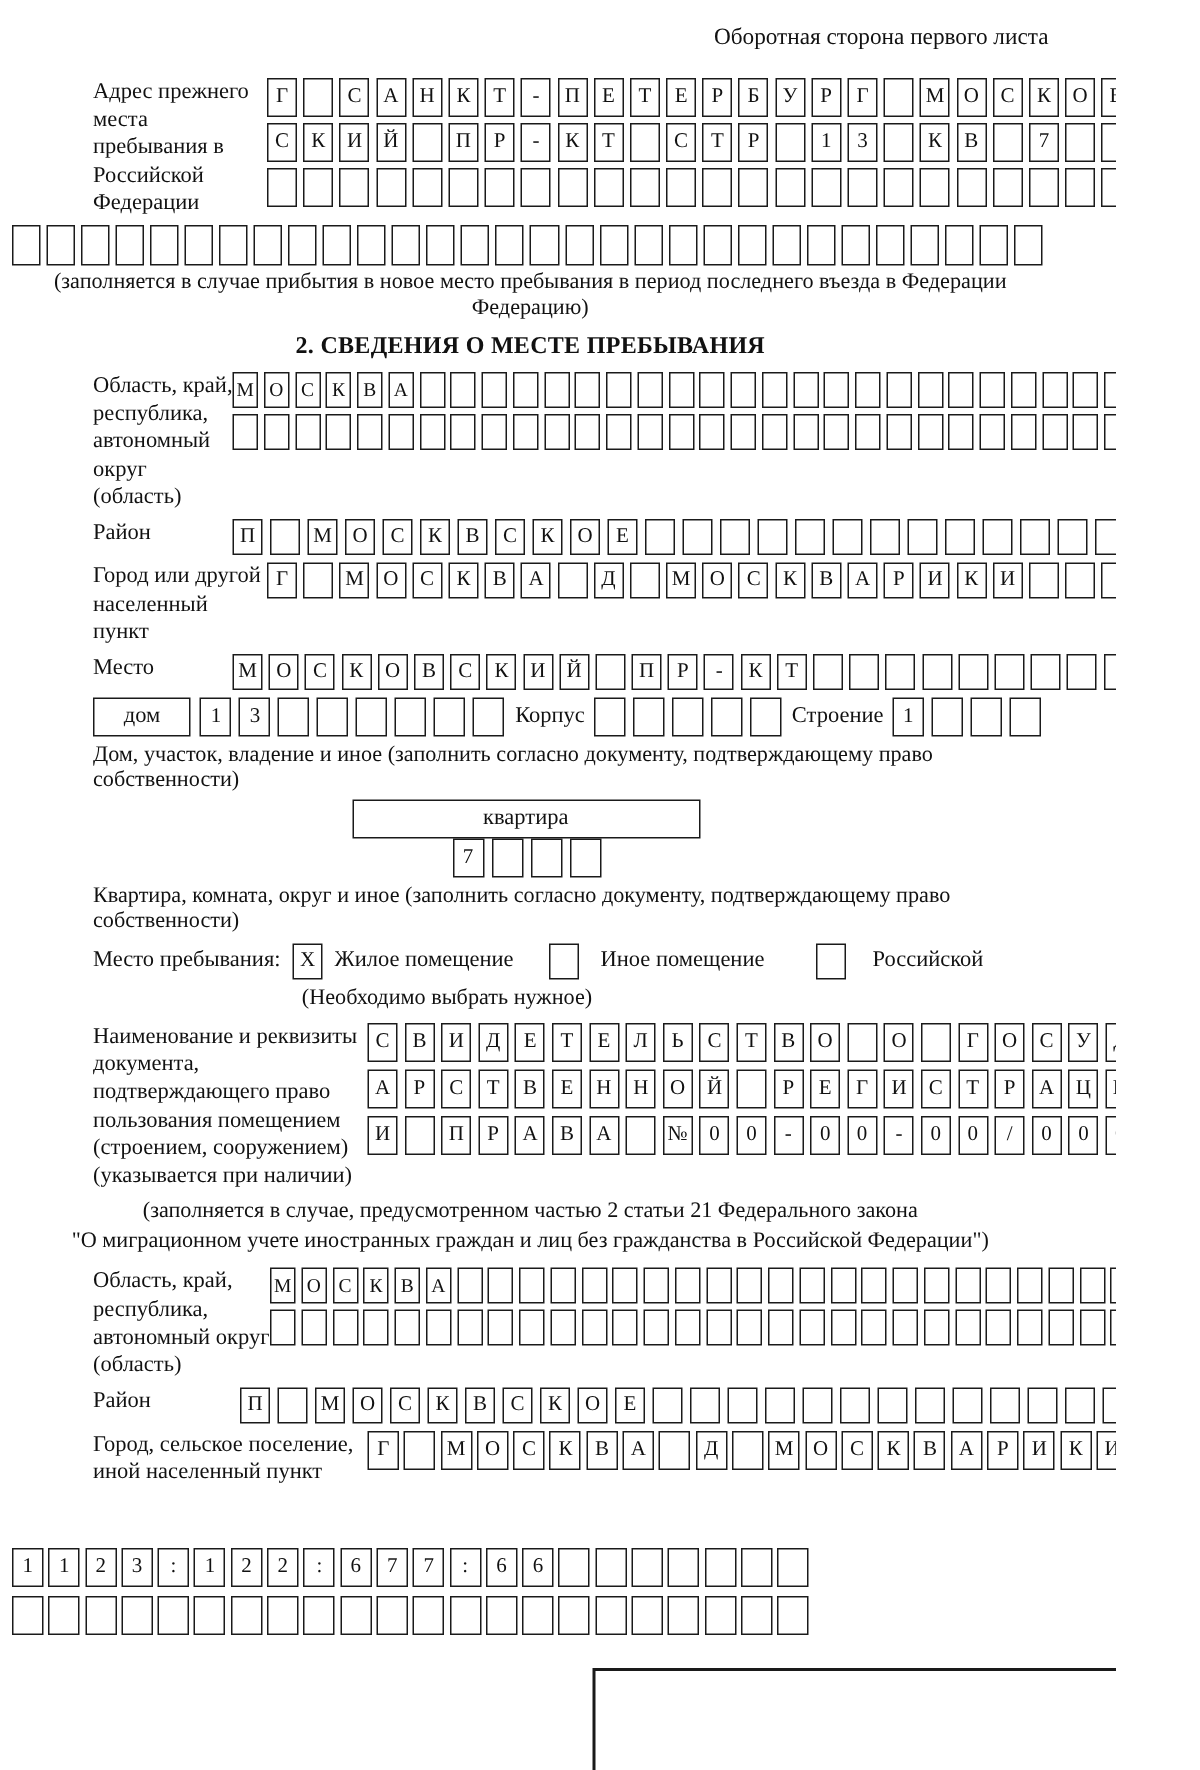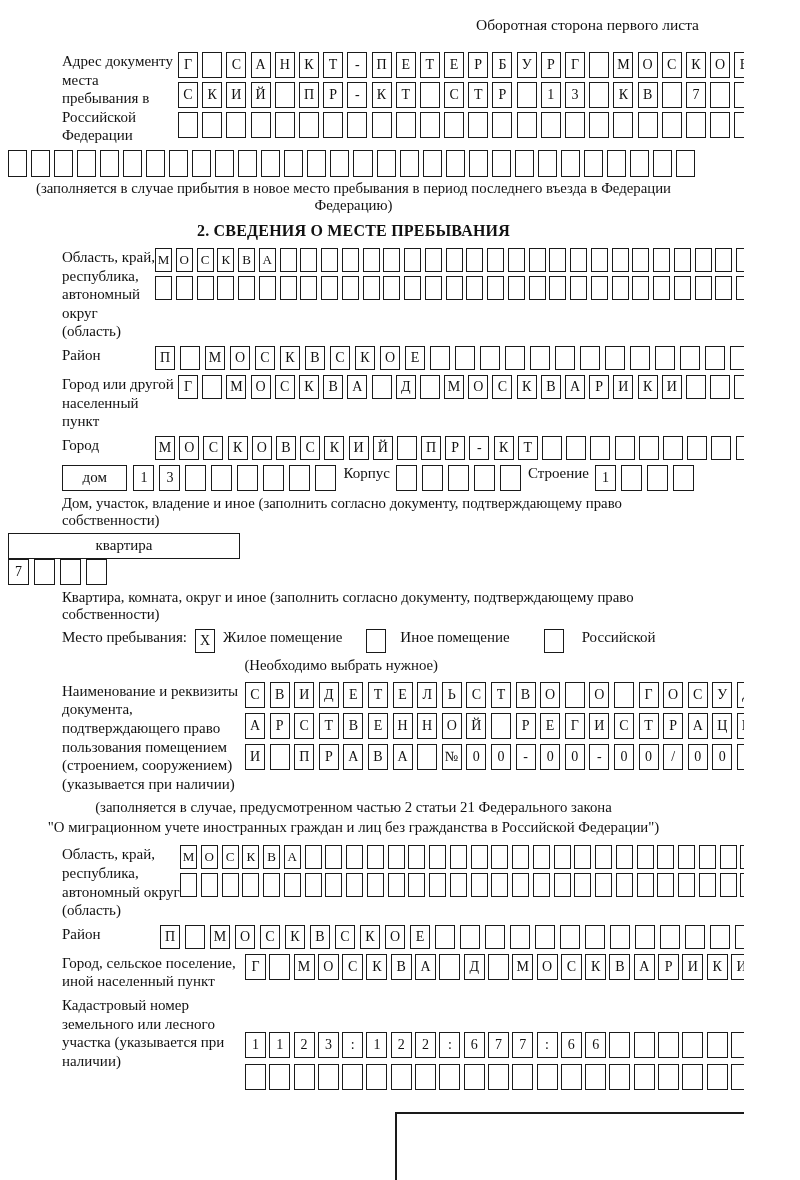--- a/index.html
+++ b/index.html
@@ -19,37 +19,37 @@
   .cells-c .cell { width:20px; height:24px; margin-right:5px; }
   .cells-d .cell { width:20px; height:24px; margin-right:4.2px; }
   .cells-e .cell { width:20px; height:26px; margin-right:4.6px; }
   .cells-f .cell { width:21px; height:26px; margin-right:3.3px; }
   .cells-g .cell { width:21px; height:26px; margin-right:5px; }
   .caption { font-size:14.8px; margin-bottom:4px; }
   .caption.center { text-align:center; }
   .caption.ind { padding-left:54px; }
   .sec-title { text-align:center; font-weight:bold; font-size:16px; margin:8px 0 8px 0; letter-spacing:.2px; }
   .widebox { border:1.6px solid #1a1a1a; height:26px; display:inline-flex; align-items:center; justify-content:center; font-size:15px; }
-  .inline-row { display:flex; margin-bottom:4px; }
+  .inline-row { display:flex; align-items:center; margin-bottom:4px; }
   .gap-lbl { font-size:15px; white-space:nowrap; }
   .chk { width:20px; height:24px; border:1.6px solid #1a1a1a; display:inline-flex; align-items:center; justify-content:center; font-size:14px; flex-shrink:0; }
-  .hint { font-size:14.8px; text-align:right; width:280px; margin-left:150px; margin-bottom:8px; }
+  .hint { font-size:14.8px; text-align:center; width:280px; margin-left:150px; margin-bottom:8px; }
   .fact-cap { text-align:center; font-size:14.8px; line-height:1.32; }
   .stamp { border:2px solid #1a1a1a; width:357px; height:174px; margin-left:387px; margin-top:22px; background:#fff; }
   .mt2{margin-top:2px;} .mb8{margin-bottom:8px;}
 </style>
 </head>
 <body>
 
 <div class="page">
 
   <div class="top-note">Оборотная сторона первого листа</div>
 
   <div class="field">
-    <div class="lbl" style="width:170px;">Адрес документу места пребывания в Российской Федерации</div>
+    <div class="lbl" style="width:170px;">Адрес прежнего места пребывания в Российской Федерации</div>
     <div class="rows">
       <div class="cellrow cells-a">
           <span class="cell">Г</span>
           <span class="cell"></span>
           <span class="cell">С</span>
           <span class="cell">А</span>
           <span class="cell">Н</span>
           <span class="cell">К</span>
           <span class="cell">Т</span>
           <span class="cell">-</span>
@@ -282,21 +282,21 @@
         <span class="cell">И</span>
         <span class="cell">К</span>
         <span class="cell">И</span>
         <span class="cell"></span>
         <span class="cell"></span>
         <span class="cell"></span>
       </div>
   </div>
 
   <div class="field">
-    <div class="lbl" style="width:147px;">Город</div>
+    <div class="lbl" style="width:147px;">Место</div>
     <div class="cellrow cells-d">
         <span class="cell">М</span>
         <span class="cell">О</span>
         <span class="cell">С</span>
         <span class="cell">К</span>
         <span class="cell">О</span>
         <span class="cell">В</span>
         <span class="cell">С</span>
         <span class="cell">К</span>
         <span class="cell">И</span>
@@ -567,21 +567,20 @@
         <span class="cell">А</span>
         <span class="cell">Р</span>
         <span class="cell">И</span>
         <span class="cell">К</span>
         <span class="cell">И</span>
         <span class="cell"></span>
       </div>
   </div>
 
   <div class="field">
-    <div class="lbl" style="width:237px;">Кадастровый номер земельного или лесного участка (указывается при наличии)</div>
     <div class="rows" style="gap:6px;margin-top:36px;">
       <div class="cellrow cells-f">
           <span class="cell">1</span>
           <span class="cell">1</span>
           <span class="cell">2</span>
           <span class="cell">3</span>
           <span class="cell">:</span>
           <span class="cell">1</span>
           <span class="cell">2</span>
           <span class="cell">2</span>

